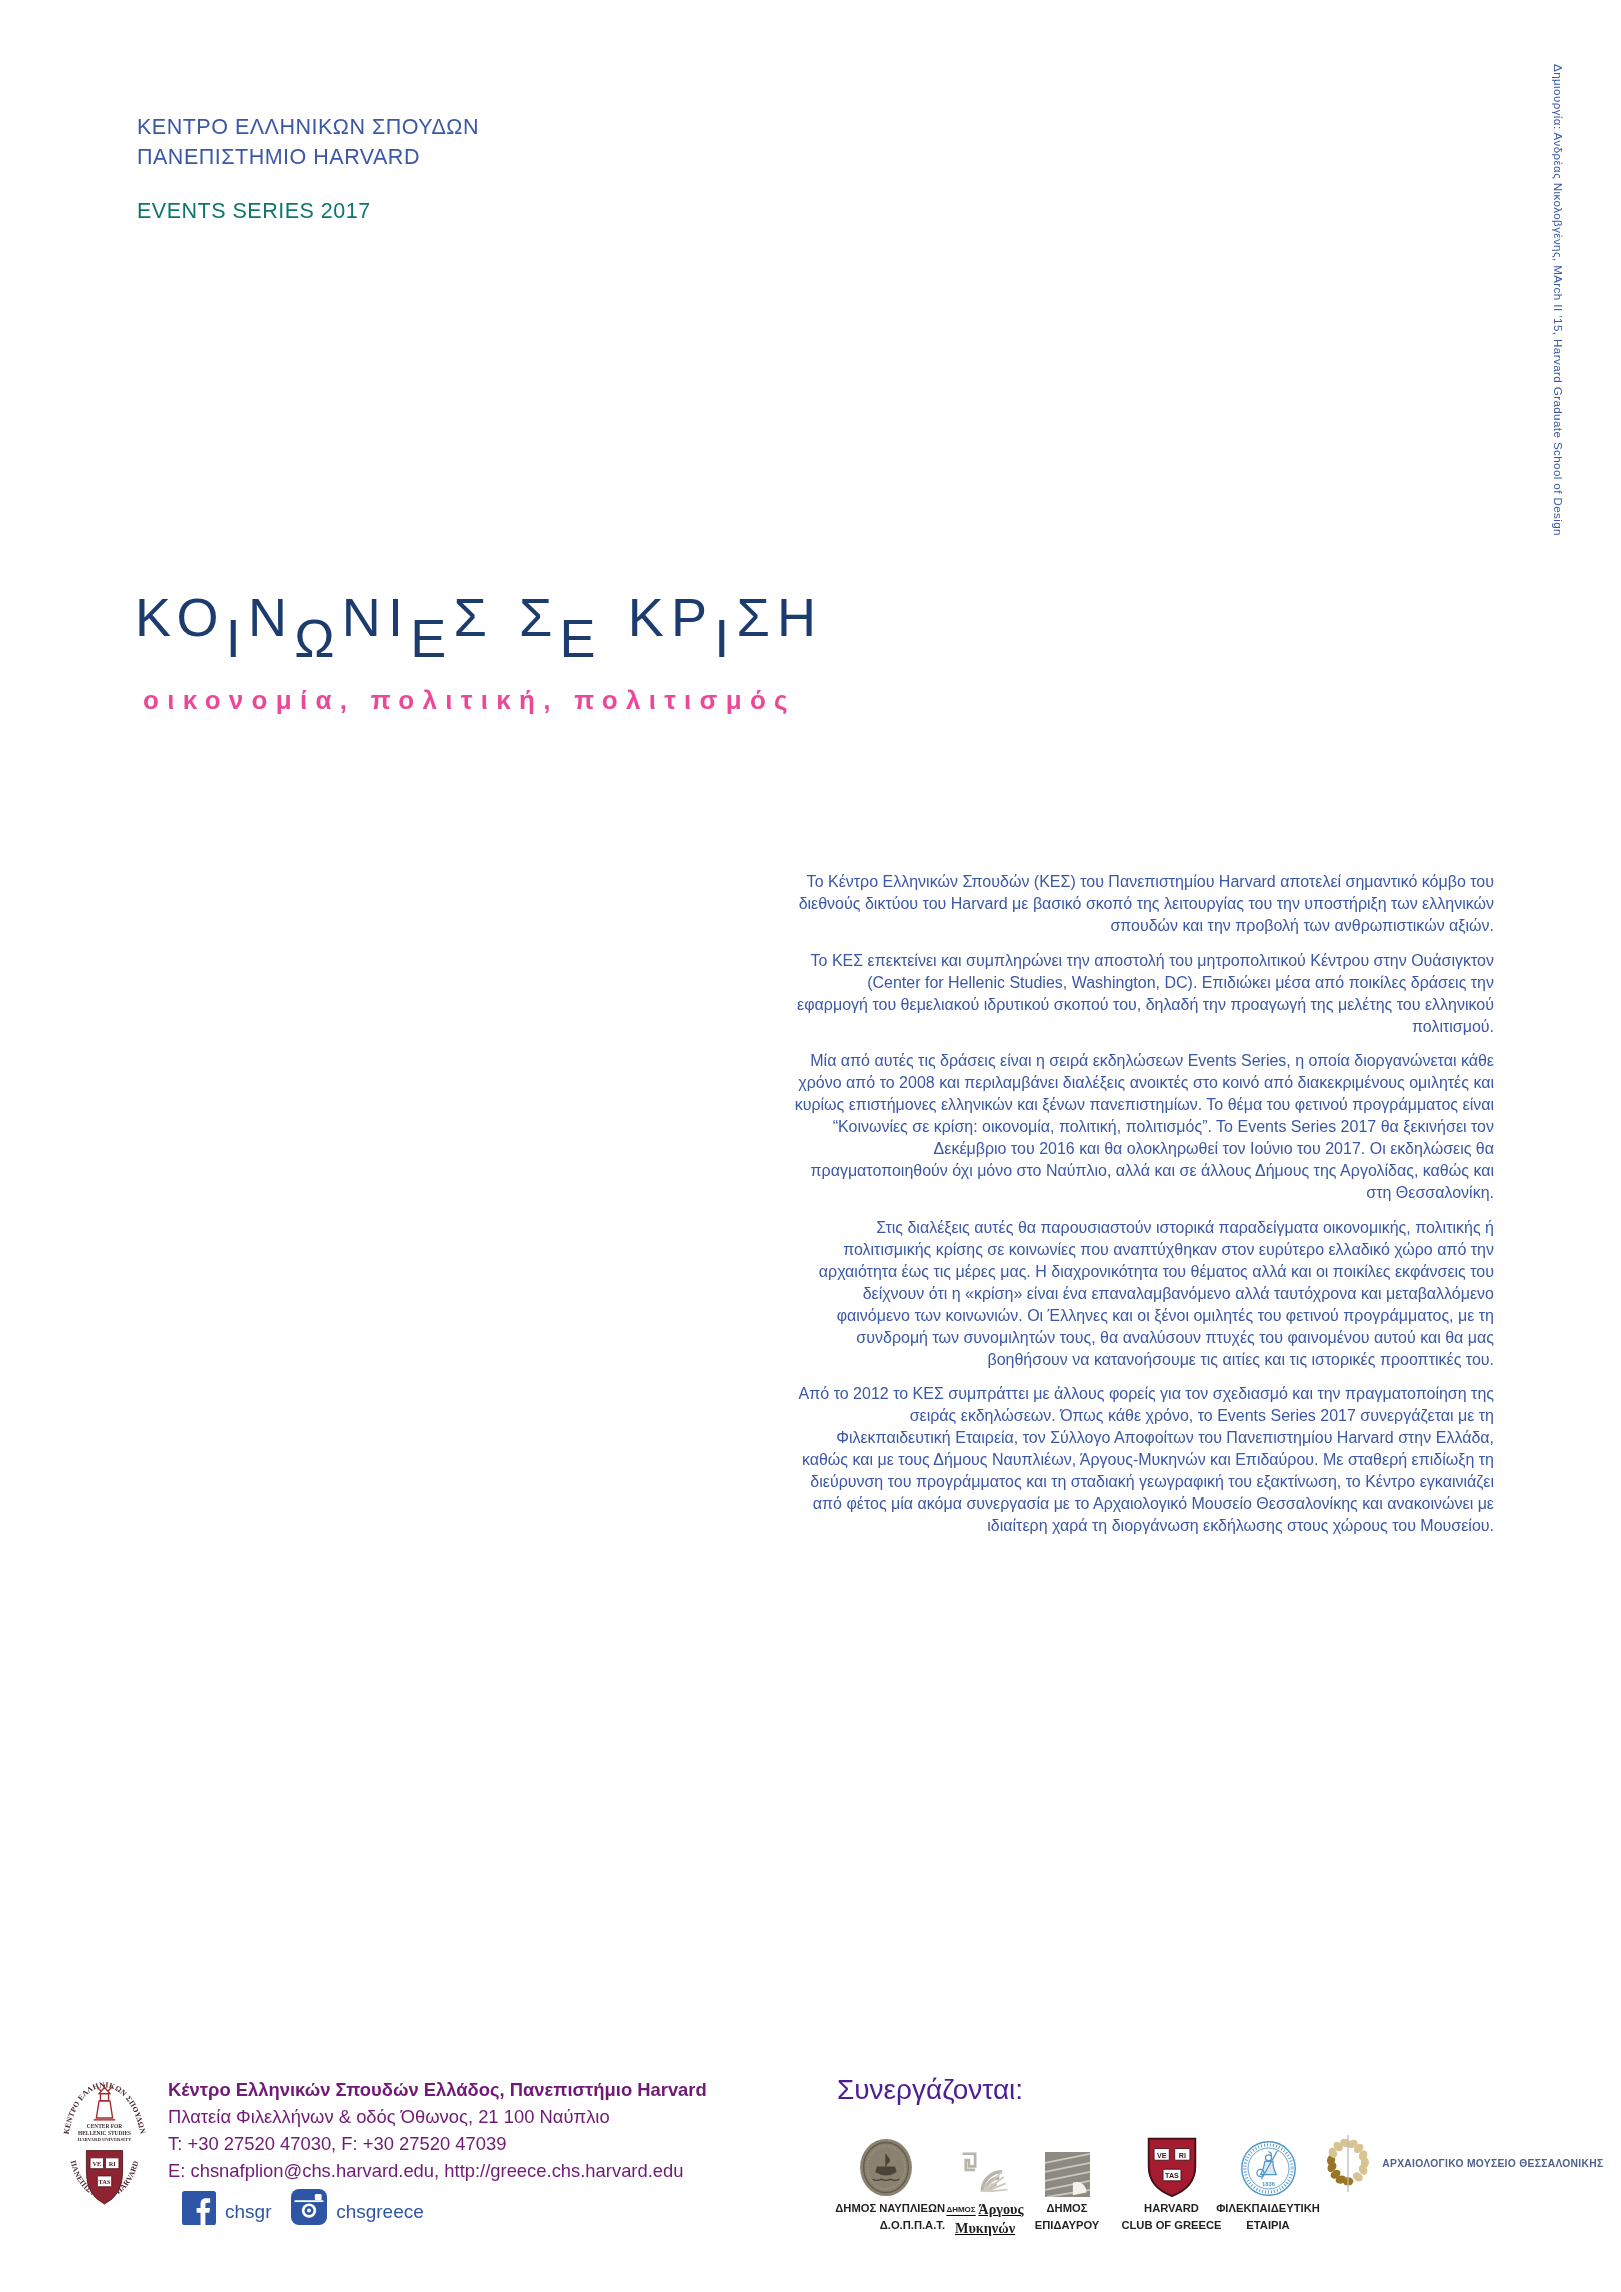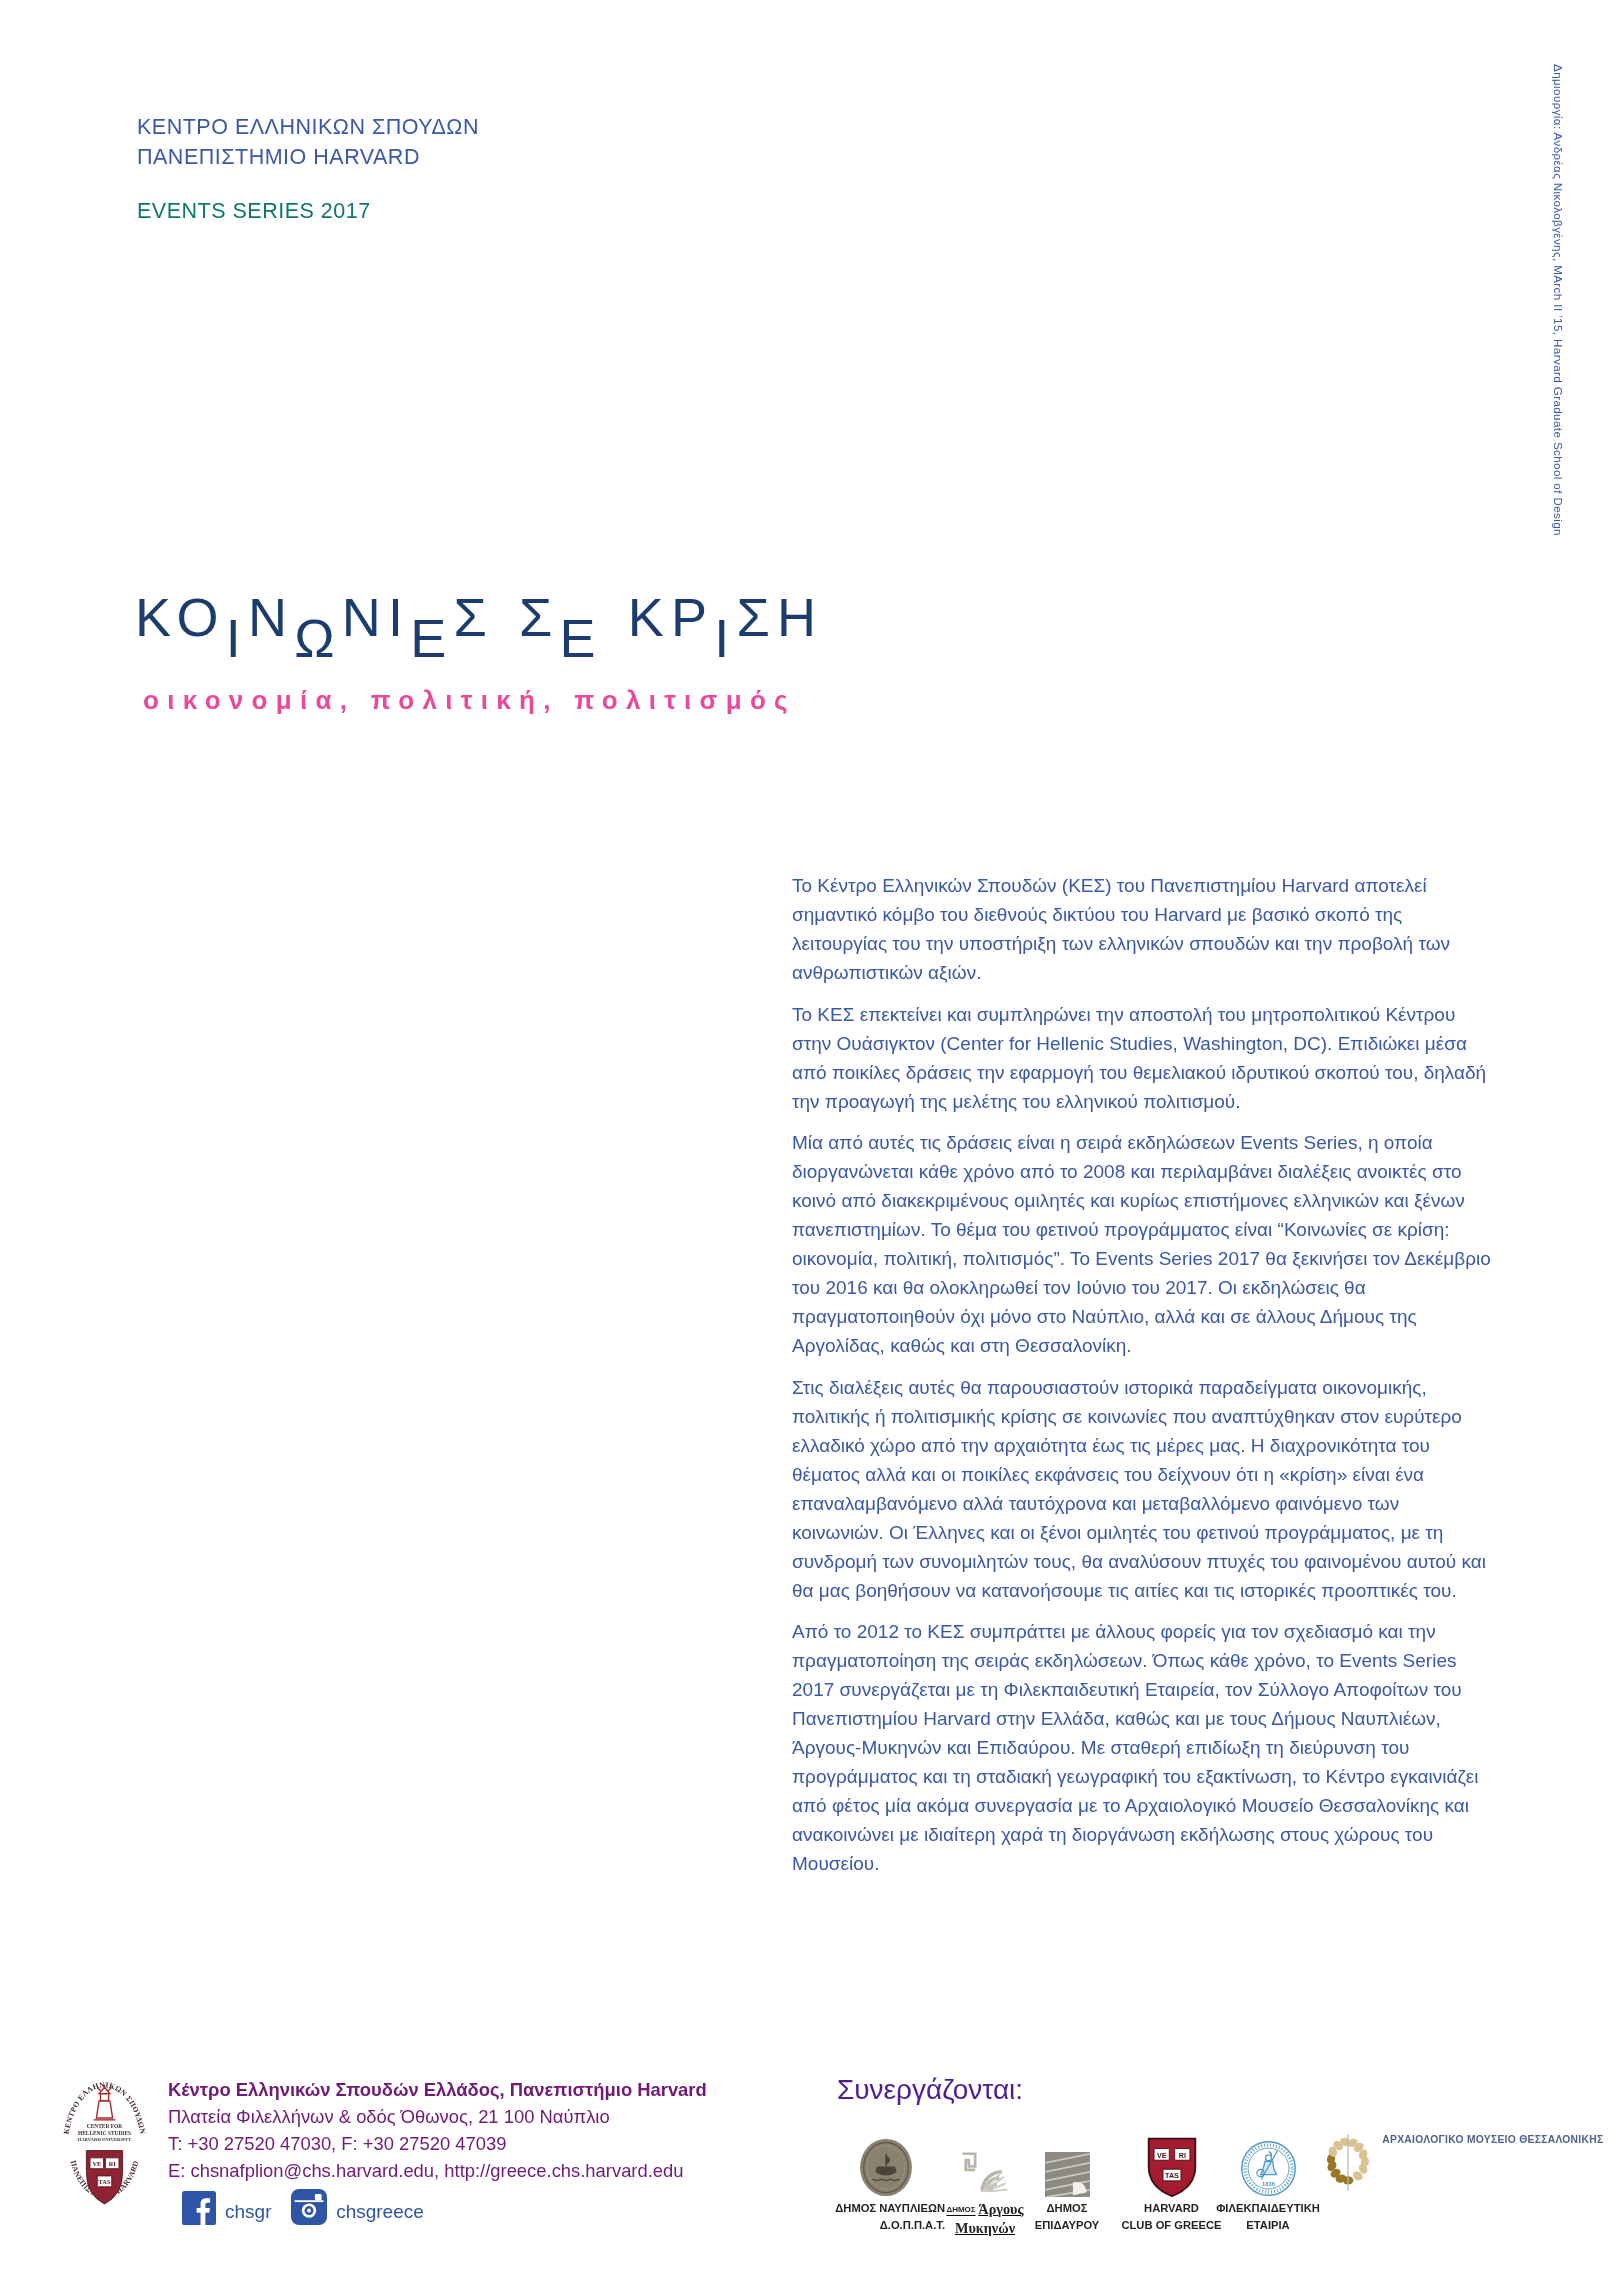--- a/index.html
+++ b/index.html
@@ -20,39 +20,39 @@
   .main-title{position:absolute;left:135px;top:588px;margin:0;font-size:54px;font-weight:400;
               letter-spacing:7.2px;color:#1C3C6E;white-space:nowrap;line-height:1.1;}
   .main-title .t{display:inline-block;}
   .main-title .drop{transform:translateY(20.6px);}
   .t-word{display:inline-block;margin-right:25px;text-align:center;}
   .subtitle{position:absolute;left:143px;top:685px;font-size:26px;font-weight:700;
             letter-spacing:8.3px;color:#ec4899;white-space:nowrap;}
 
   
   .body-col{position:absolute;left:792px;top:871px;width:702px;}
-  .body-col p{margin:0 0 12.5px 0;font-size:19px;line-height:29px;color:#3B58A6;}
+  .body-col p{margin:0 0 12.5px 0;font-size:16px;line-height:22px;color:#3B58A6;text-align:right;}
 
   
   .seal{position:absolute;left:57px;top:2071px;width:95px;height:152px;}
   .contact{position:absolute;left:168px;top:2076px;color:#701a75;}
   .contact div{font-size:18.4px;line-height:27px;}
   .contact .c1{font-weight:700;}
   .social{position:absolute;left:182px;top:2189px;display:flex;align-items:flex-end;text-align:center;}
   .social .icon{width:34px;height:34px;}
   .social .icon.insta{width:36px;height:36px;}
   .social .handle{font-size:19px;font-weight:500;color:#2E55A5;margin:0 19.7px 1.8px 9px;}
 
   .partners-heading{position:absolute;left:837px;top:2074px;font-size:28px;font-weight:500;color:#4c1d95;}
   .partner{position:absolute;top:2134px;text-align:center;}
   .p-logo{height:63px;display:flex;align-items:flex-end;justify-content:center;}
   .pcap{margin-top:4.5px;font-size:11.2px;line-height:13.4px;font-weight:700;color:#231f20;}
   .p1{left:827px;width:118px;text-align:right;} .p2{left:934px;width:102px;text-decoration:underline;} .p3{left:1034px;width:66px;}
   .p4{left:1117px;width:109px;} .p5{left:1215px;width:106px;}
-  .p6{left:1320px;display:flex;align-items:flex-start;height:59px;}
+  .p6{left:1320px;display:flex;align-items:center;height:59px;}
   .argos-small{font-size:8px;font-weight:700;vertical-align:1.8px;margin-right:2.7px;}
   .argos-name{font-family:"Liberation Serif",serif;font-size:14.3px;line-height:14.3px;font-weight:700;}
   .amth-text{font-size:10.3px;font-weight:700;color:#4F608C;letter-spacing:0.3px;margin-left:6.3px;}
 
   svg text{font-family:"Liberation Sans",sans-serif;}
   .seal svg text{font-family:"Liberation Serif",serif;}
 </style>
 </head>
 <body>
 

